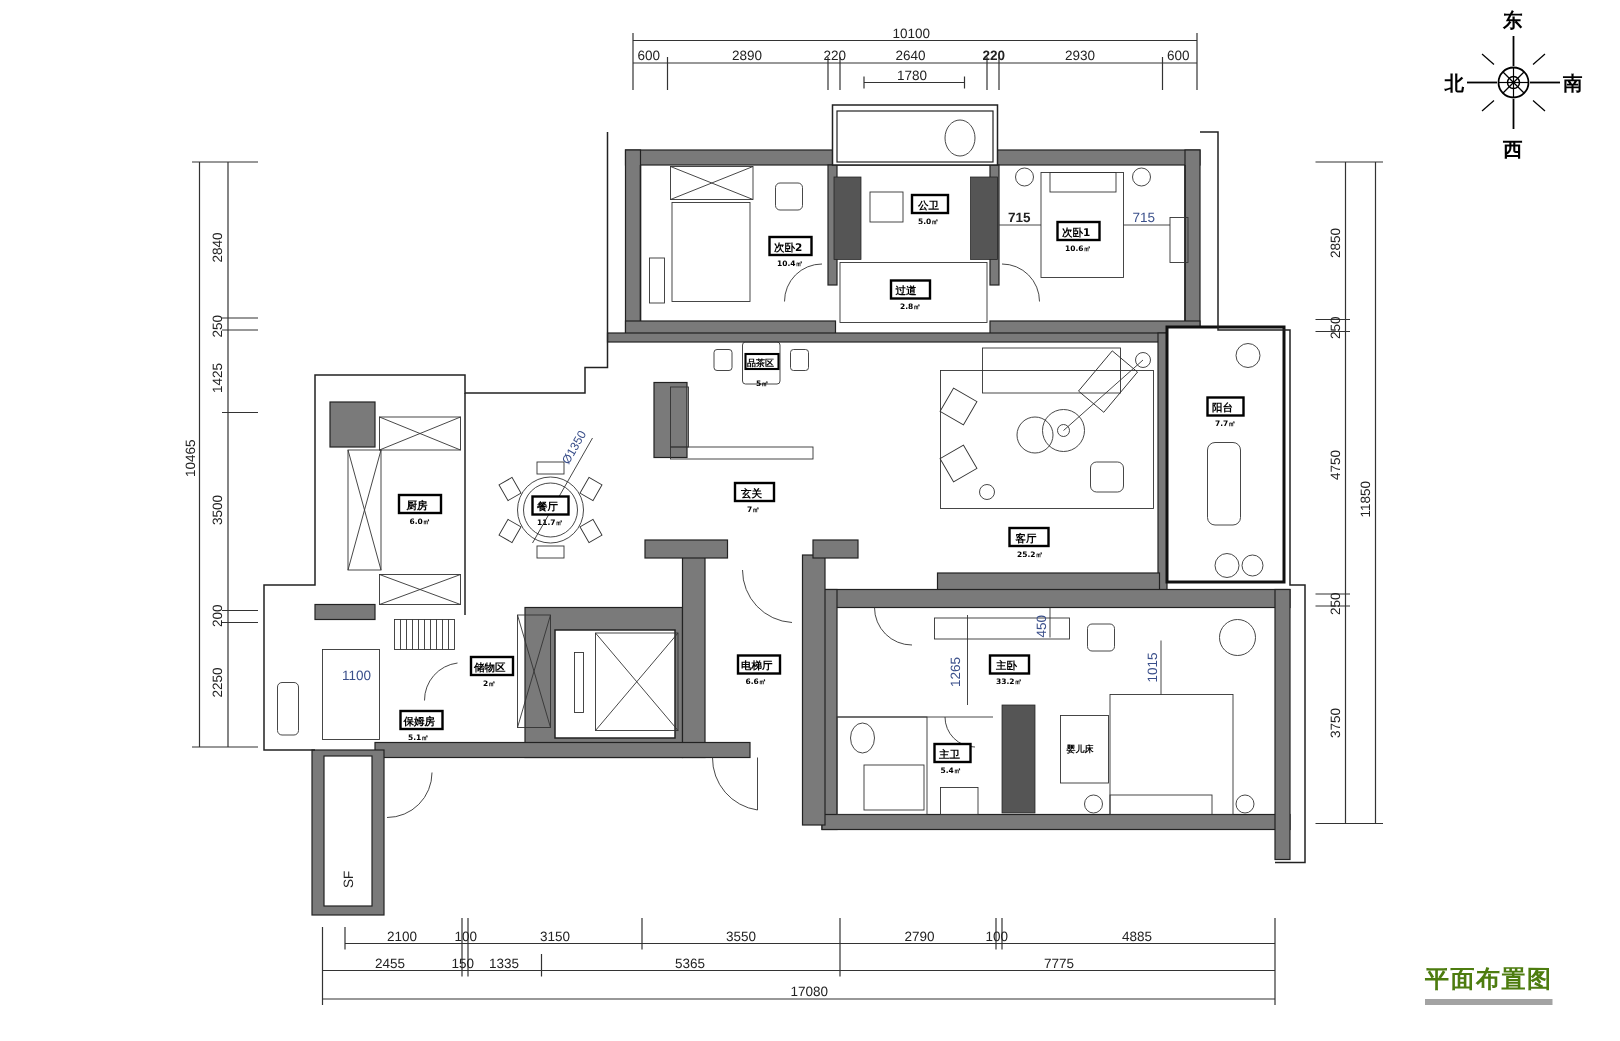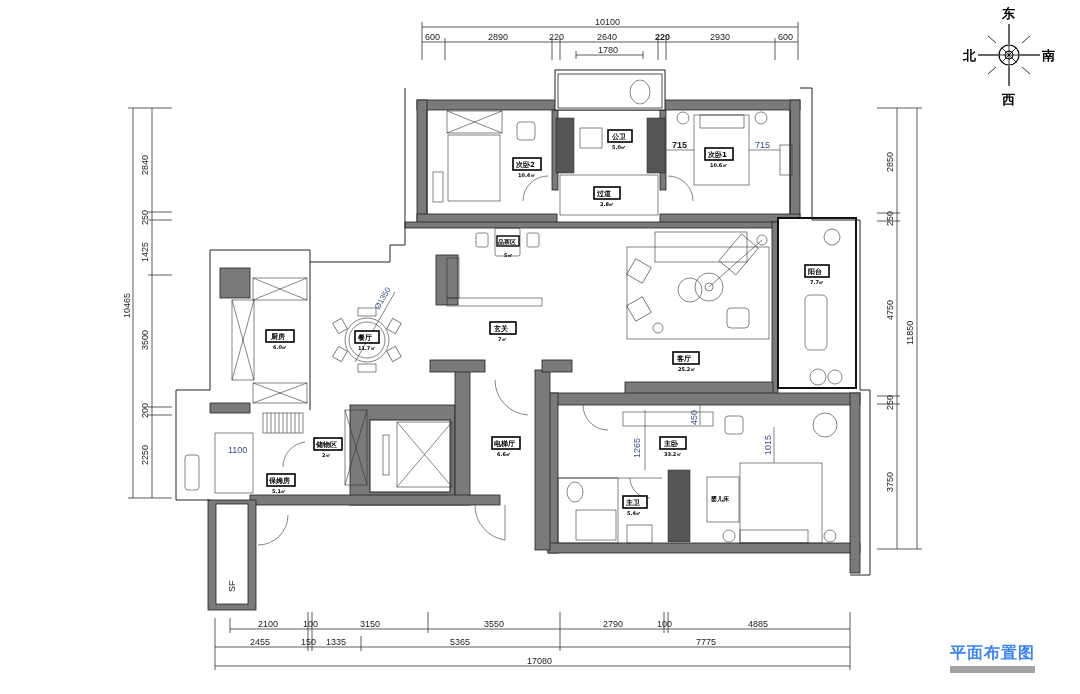--- a/index.html
+++ b/index.html
@@ -7,21 +7,21 @@
   svg { position: absolute; left: 0; top: 0; }
   .dim-text { font-family: "Liberation Sans", sans-serif; font-size: 9px; fill: #222; }
   .dim-line { stroke: #333; stroke-width: 0.8; fill: none; }
   .wall { fill: #7a7a7a; stroke: #222; stroke-width: 0.8; }
   .line { stroke: #222; stroke-width: 1; fill: none; }
   .thin { stroke: #333; stroke-width: 0.6; fill: none; }
   .room-label { font-family: "DejaVu Sans", sans-serif; font-size: 7px; font-weight: bold; fill: #000; }
   .room-area { font-family: "DejaVu Sans", sans-serif; font-size: 5px; fill: #000; font-weight: bold; }
   .label-box { fill: #fff; stroke: #000; stroke-width: 1.6; }
   .compass-text { font-family: "DejaVu Sans", sans-serif; font-size: 13px; font-weight: bold; fill: #000; }
-  .title { position: absolute; left: 950px; top: 643px; font-family: "DejaVu Sans", sans-serif; font-size: 16px; font-weight: bold; color: #3b82f6; border-bottom: 7px solid #a3a3a3; padding-bottom: 2px; letter-spacing: 1px; }
+  .title { position: absolute; left: 950px; top: 643px; font-family: "DejaVu Sans", sans-serif; font-size: 16px; font-weight: bold; color: #4d7c0f; border-bottom: 4px solid #a3a3a3; padding-bottom: 2px; letter-spacing: 1px; }
   .blue-dim { fill: #3a4f8a; }
 </style>
 </head>
 <body>
 
 <svg width="1080" height="694" viewBox="0 0 1080 694" xmlns="http://www.w3.org/2000/svg">
 
   <g>
     <line class="dim-line" x1="422" y1="27" x2="798" y2="27"></line>
     <line class="dim-line" x1="422" y1="42" x2="798" y2="42"></line>

